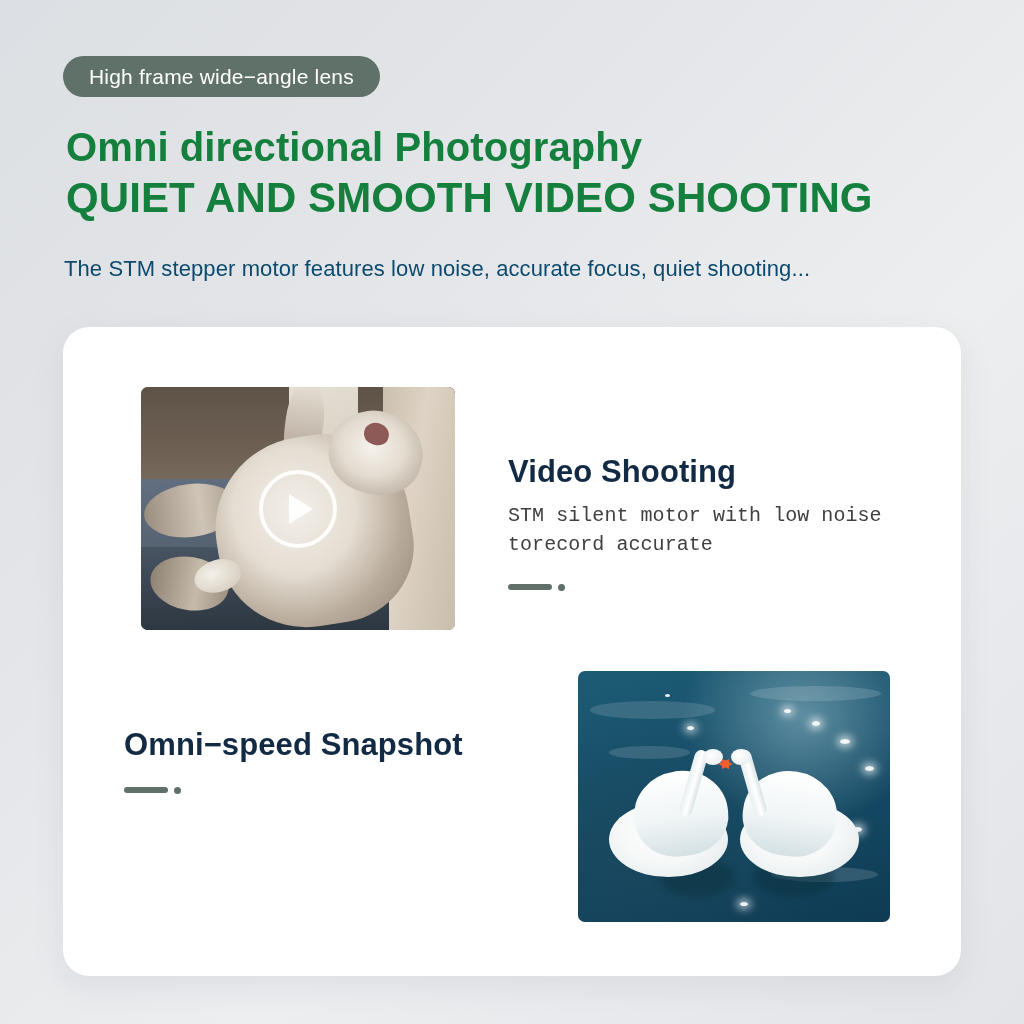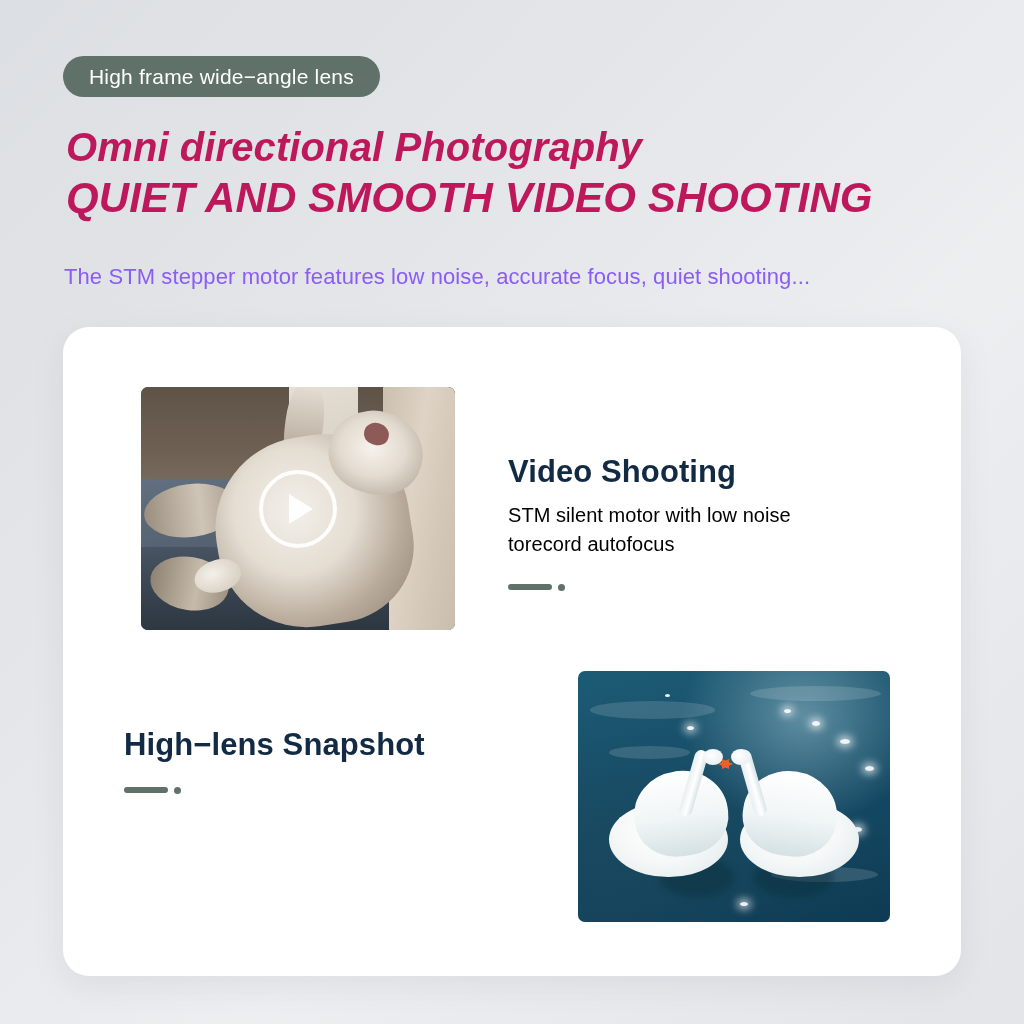--- a/index.html
+++ b/index.html
@@ -17,31 +17,31 @@
     height:41px; padding:0 26px;
     display:flex; align-items:center;
     background:#5f7168; border-radius:21px;
     color:#ffffff; font-size:21px; letter-spacing:.2px;
     white-space:nowrap;
   }
 
   
   .headline{
     position:absolute; left:66px; top:124px; width:920px;
-    color:#be185d;
+    color:#15803d;
     font-family:"Liberation Sans Narrow","Liberation Sans", sans-serif;
     font-weight:bold; font-stretch:condensed;
-    line-height:1.16; letter-spacing:.1px;font-style:italic;
+    line-height:1.16; letter-spacing:.1px;
   }
   .headline .line1{ display:block; font-size:40px; }
   .headline .line2{ display:block; font-size:42px; margin-top:4px; }
 
   .subhead{
-    position:absolute; left:64px; top:264px; width:940px;
-    color:#8b5cf6; font-size:22px; letter-spacing:.1px; white-space:nowrap;
+    position:absolute; left:64px; top:256px; width:940px;
+    color:#0c4a6e; font-size:22px; letter-spacing:.1px; white-space:nowrap;
   }
 
   
   .card{
     position:absolute; left:63px; top:327px;
     width:898px; height:649px;
     background:#ffffff; border-radius:26px;
     box-shadow:0 10px 30px rgba(120,130,145,.13);
   }
 
@@ -174,22 +174,22 @@
   
   .block{ position:absolute; }
   .block-video{ left:508px; top:454px; width:390px; }
   .block-snap { left:124px; top:727px; width:450px; }
 
   .block h3{
     color:#122a43; font-size:31px; font-weight:bold;
     letter-spacing:.1px; line-height:1.15;
   }
   .block p{
-    color:#000000; font-size:20px; line-height:1.48;
-    margin-top:11px; letter-spacing:.05px;
+    color:#404040; font-size:20px; line-height:1.48;
+    margin-top:11px; letter-spacing:.05px;font-family:Liberation Mono, monospace;
   }
 
   .divider{ display:flex; align-items:center; margin-top:24px; }
   .divider .bar{
     width:44px; height:6px; background:#5f7168; border-radius:3px;
   }
   .divider .dot{
     width:7px; height:7px; background:#5f7168; border-radius:50%; margin-left:6px;
   }
 </style>
@@ -227,30 +227,30 @@
   </div>
   <div class="play-btn">
     <div class="play-tri"></div>
   </div>
 </div>
 
 <div class="block block-video">
   <h3>Video Shooting</h3>
   <p>
     <span>STM silent motor with low noise</span><br>
-    <span>torecord autofocus</span>
+    <span>torecord accurate</span>
   </p>
   <div class="divider">
     <span class="bar"></span>
     <span class="dot"></span>
   </div>
 </div>
 
 <div class="block block-snap">
-  <h3>High−lens Snapshot</h3>
+  <h3>Omni−speed Snapshot</h3>
   <div class="divider">
     <span class="bar"></span>
     <span class="dot"></span>
   </div>
 </div>
 
 <div class="media media-photo">
   <div class="media-inner">
     <div class="swan-water"></div>
 

